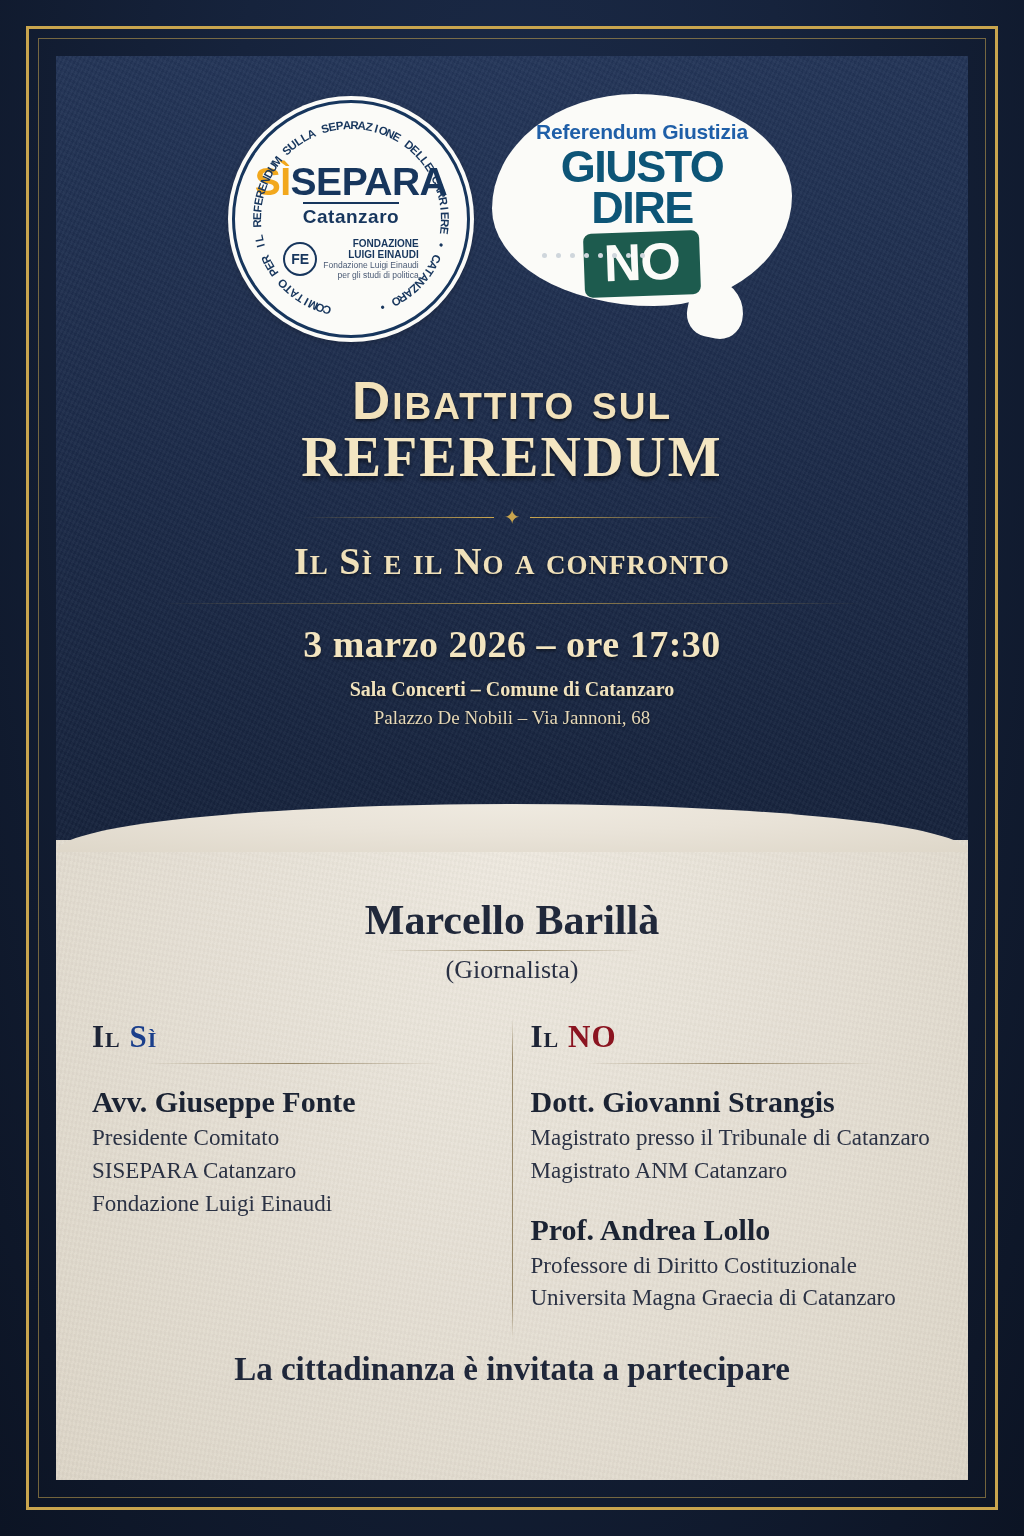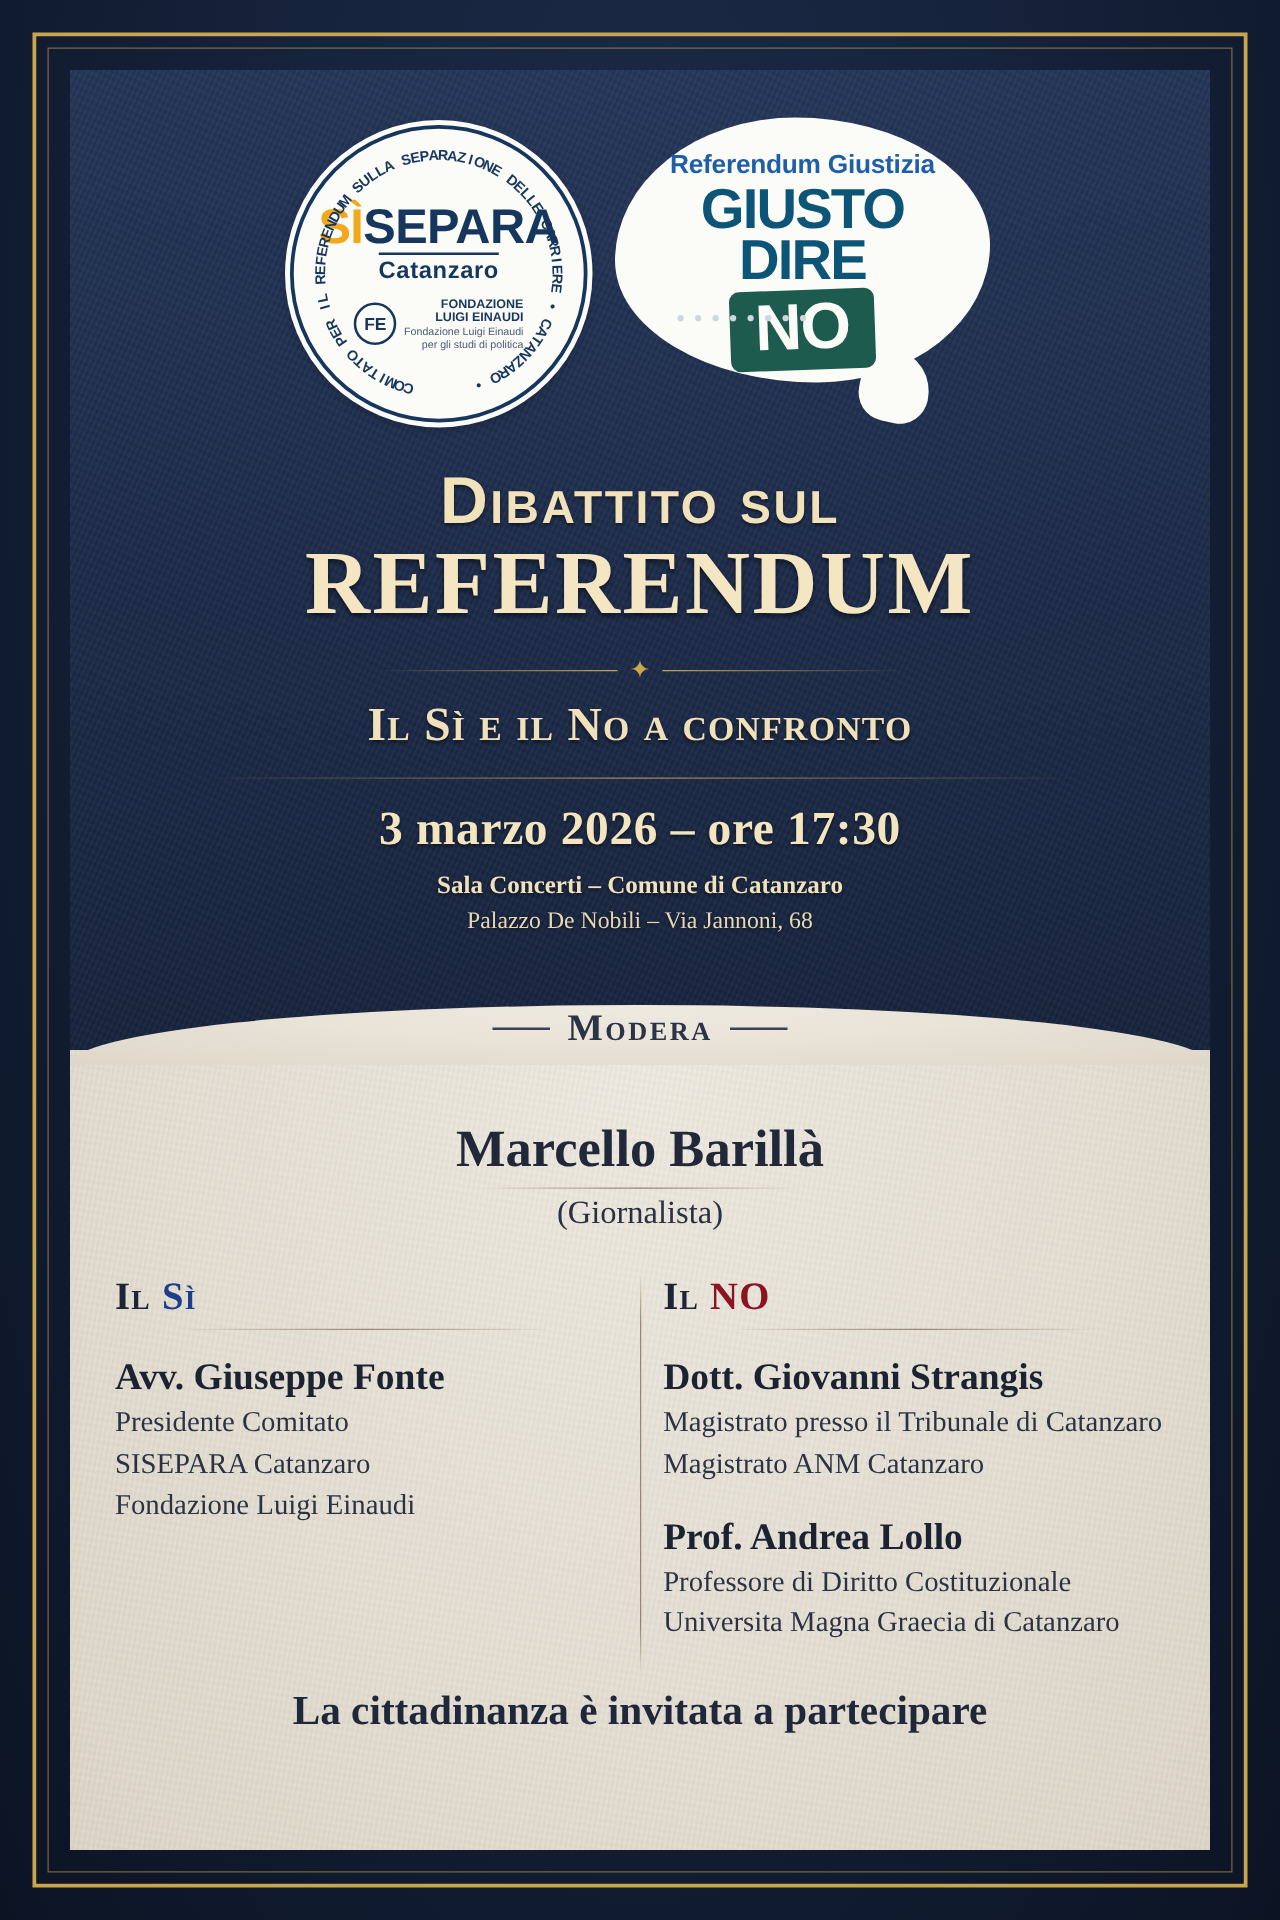--- a/index.html
+++ b/index.html
@@ -237,21 +237,21 @@
     font-family: Liberation Sans, sans-serif;
     font-size: 53px;
     letter-spacing: 2px;
     color: #f2e2bb;
     text-shadow: 0 2px 3px rgba(0,0,0,0.5);
     font-variant: small-caps;
     font-weight: 700;
   }
   .h-line2 {
     font-family: "Liberation Serif", serif;
-    font-size: 72px;
+    font-size: 56px;
     letter-spacing: 2px;
     color: #f4e6c2;
     text-shadow: 0 3px 4px rgba(0,0,0,0.55);
     font-weight: 700;
     margin-top: -6px;
   }
   .divider {
     display: flex;
     align-items: center;
     justify-content: center;
@@ -644,20 +644,15 @@
       </div>
 
     </div>
 
     <div class="footer-note">La cittadinanza è invitata a partecipare</div>
 
   </div>
 
   <div class="modera-band">
     <div class="modera-arch"></div>
-    <div class="modera-text">
-      <div class="dash"></div>
-      <div class="modera-label">Modera</div>
-      <div class="dash"></div>
-    </div>
   </div>
 
 </div>
 
 </body></html>

